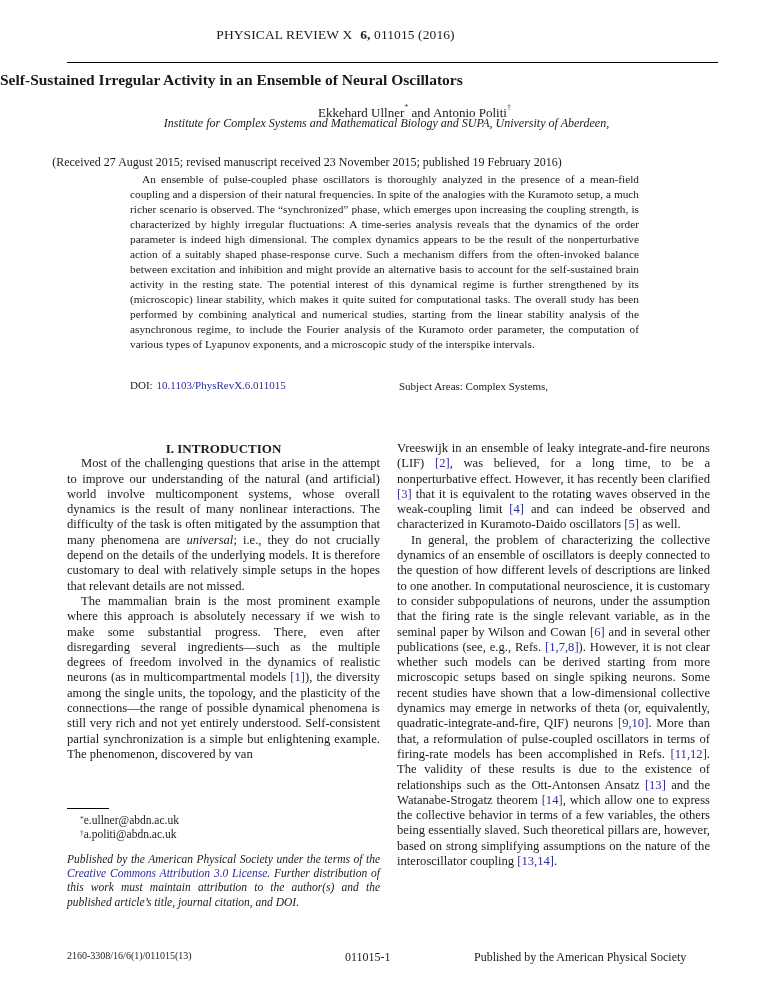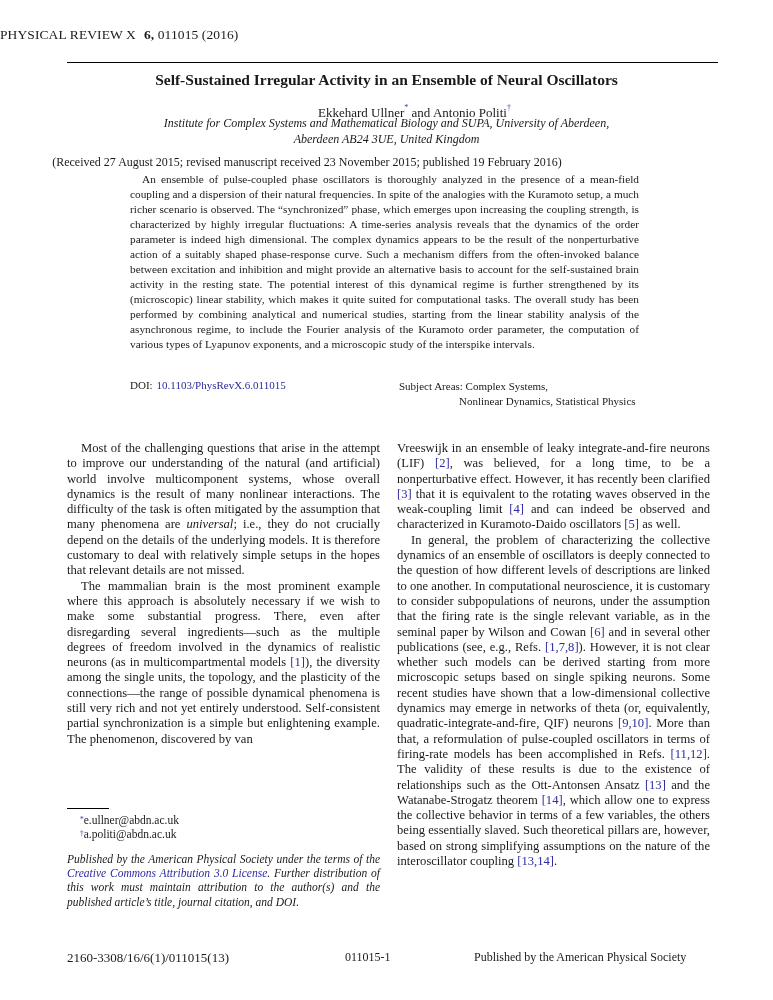--- a/index.html
+++ b/index.html
@@ -1,22 +1,22 @@
 <!DOCTYPE html>
 <html><head>
 <meta charset="utf-8">
 <style>
   html, body { margin: 0; padding: 0; background: #ffffff; }
   body { width: 773px; height: 1000px; position: relative; overflow: hidden;
          font-family: "Liberation Serif", "DejaVu Serif", serif; color: #1a1a1a; }
   .abs { position: absolute; }
-  .running-head { top: 27px; left: 0; width: 671px; text-align: left; font-size: 13.5px; letter-spacing: 0.1px; }
+  .running-head { top: 27px; left: 0; width: 671px; text-align: center; font-size: 13.5px; letter-spacing: 0.1px; }
   .running-head .vol { font-weight: bold; margin-left: 8px; }
   .head-rule { top: 62px; left: 67px; width: 651px; height: 0; border-top: 1.3px solid #000; }
-  .title { top: 71px; left: 0; width: 773px; text-align: center; font-size: 15.5px; font-weight: bold; }
+  .title { top: 71px; left: 0; width: 773px; text-align: left; font-size: 15.5px; font-weight: bold; }
   .authors { top: 105px; left: 0; width: 773px; text-align: center; font-size: 13px; margin-left: 28px; }
   .authors sup { color: #3a3aa8; font-size: 8px; vertical-align: top; position: relative; top: -2px; }
   .affil { top: 116px; left: 0; width: 773px; text-align: center; font-size: 12px; font-style: italic; line-height: 15.5px; }
   .received { top: 155px; left: 0; width: 614px; text-align: center; font-size: 12px; }
   .abstract { top: 172px; left: 130px; width: 509px; font-size: 11.3px; line-height: 15px; text-align: justify; }
   .abstract p { margin: 0; text-indent: 12px; }
   .doi-row { top: 379px; left: 130px; width: 509px; font-size: 11px; }
   .doi-label { position: absolute; left: 0; top: 0; }
   .doi-link { color: #2b2b9e; margin-left: 4px; text-decoration: none; }
   .subject { position: absolute; left: 269px; top: 0; width: 240px; line-height: 14.5px; }
@@ -26,59 +26,58 @@
   .col p.noindent { text-indent: 0; }
   .col-left { top: 441px; left: 67px; width: 313px; }
   .col-right { top: 441px; left: 397px; width: 313px; }
   .section-heading { text-align: center; font-weight: bold; font-size: 13px; margin: 0 0 3px 0; text-indent: 0 !important; }
   .ref { color: #2b2b9e; text-decoration: none; }
   .footnote-rule { top: 808px; left: 67px; width: 42px; border-top: 1px solid #000; }
   .footnotes { top: 813px; left: 80px; font-size: 11.5px; line-height: 14px; }
   .footnotes sup { color: #3a3aa8; font-size: 7.5px; vertical-align: top; }
   .license { top: 852px; left: 67px; width: 313px; font-size: 11.5px; line-height: 14.2px; font-style: italic; text-align: justify; }
   .license a { color: #2b2b9e; text-decoration: none; }
-  .footer-left { top: 950px; left: 67px; font-size: 13px; }
+  .footer-left { top: 950px; left: 67px; font-size: 10px; }
   .footer-center { top: 950px; left: 345px; font-size: 12px; }
   .footer-right { top: 950px; left: 474px; font-size: 12px; }
 </style>
 </head>
 <body>
 
 <div class="abs running-head">
   <span>PHYSICAL REVIEW X</span><span class="vol">6,</span>
   <span>011015 (2016)</span>
 </div>
 <div class="abs head-rule"></div>
 
 <div class="abs title">Self-Sustained Irregular Activity in an Ensemble of Neural Oscillators</div>
 <div class="abs authors">
   <span>Ekkehard Ullner</span><sup>*</sup><span> and </span><span>Antonio Politi</span><sup>†</sup>
 </div>
 <div class="abs affil">
   <div>Institute for Complex Systems and Mathematical Biology and SUPA, University of Aberdeen,</div>
-  <div>Aberdeen AB24 3UE, United Kingdom</div>
 </div>
 <div class="abs received">(Received 27 August 2015; revised manuscript received 23 November 2015; published 19 February 2016)</div>
 
 <div class="abs abstract">
   <p>An ensemble of pulse-coupled phase oscillators is thoroughly analyzed in the presence of a mean-field coupling and a dispersion of their natural frequencies. In spite of the analogies with the Kuramoto setup, a much richer scenario is observed. The “synchronized” phase, which emerges upon increasing the coupling strength, is characterized by highly irregular fluctuations: A time-series analysis reveals that the dynamics of the order parameter is indeed high dimensional. The complex dynamics appears to be the result of the nonperturbative action of a suitably shaped phase-response curve. Such a mechanism differs from the often-invoked balance between excitation and inhibition and might provide an alternative basis to account for the self-sustained brain activity in the resting state. The potential interest of this dynamical regime is further strengthened by its (microscopic) linear stability, which makes it quite suited for computational tasks. The overall study has been performed by combining analytical and numerical studies, starting from the linear stability analysis of the asynchronous regime, to include the Fourier analysis of the Kuramoto order parameter, the computation of various types of Lyapunov exponents, and a microscopic study of the interspike intervals.</p>
 </div>
 
 <div class="abs doi-row">
   <div class="doi-label">
     <span>DOI:</span><a class="doi-link">10.1103/PhysRevX.6.011015</a>
   </div>
   <div class="subject">
     <span>Subject Areas:</span>
     <span>Complex Systems,</span>
-    <span class="line2">Nonlinear Dynamics, Statistical Physics</span>
   </div>
 </div>
 
 <div class="abs col col-left">
+  <p class="section-heading">I. INTRODUCTION</p>
   <p><span>Most of the challenging questions that arise in the attempt to improve our understanding of the natural (and artificial) world involve multicomponent systems, whose overall dynamics is the result of many nonlinear interactions. The difficulty of the task is often mitigated by the assumption that many phenomena are </span><em>universal</em><span>; i.e., they do not crucially depend on the details of the underlying models. It is therefore customary to deal with relatively simple setups in the hopes that relevant details are not missed.</span></p>
   <p><span>The mammalian brain is the most prominent example where this approach is absolutely necessary if we wish to make some substantial progress. There, even after disregarding several ingredients—such as the multiple degrees of freedom involved in the dynamics of realistic neurons (as in multicompartmental models </span><a class="ref">[1]</a><span>), the diversity among the single units, the topology, and the plasticity of the connections—the range of possible dynamical phenomena is still very rich and not yet entirely understood. Self-consistent partial synchronization is a simple but enlightening example. The phenomenon, discovered by van</span></p>
 </div>
 
 <div class="abs footnote-rule"></div>
 <div class="abs footnotes">
   <div><sup>*</sup><span>e.ullner@abdn.ac.uk</span></div>
   <div><sup>†</sup><span>a.politi@abdn.ac.uk</span></div>
 </div>
 <div class="abs license">

